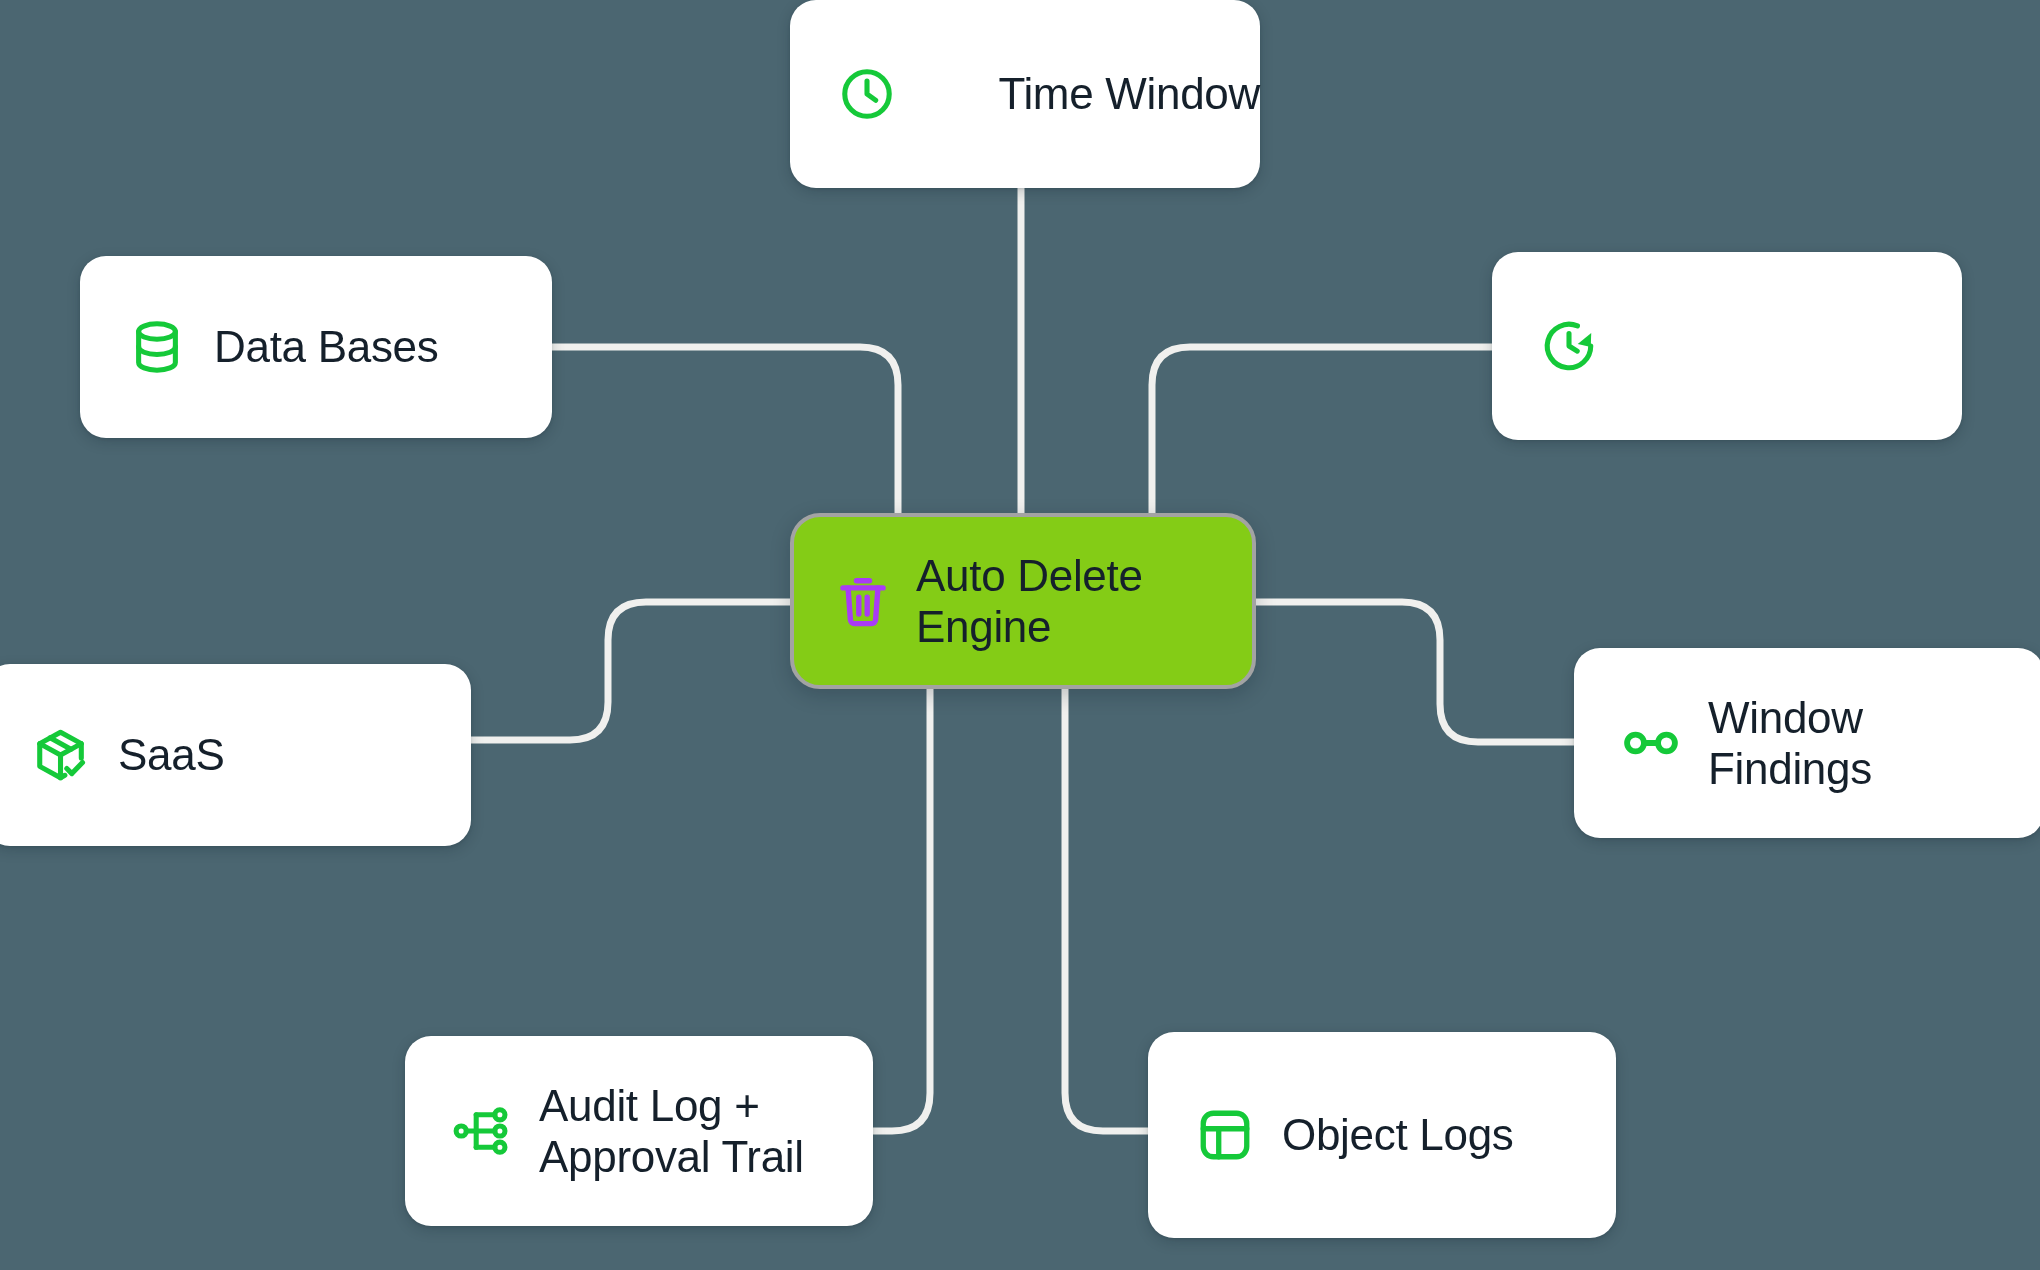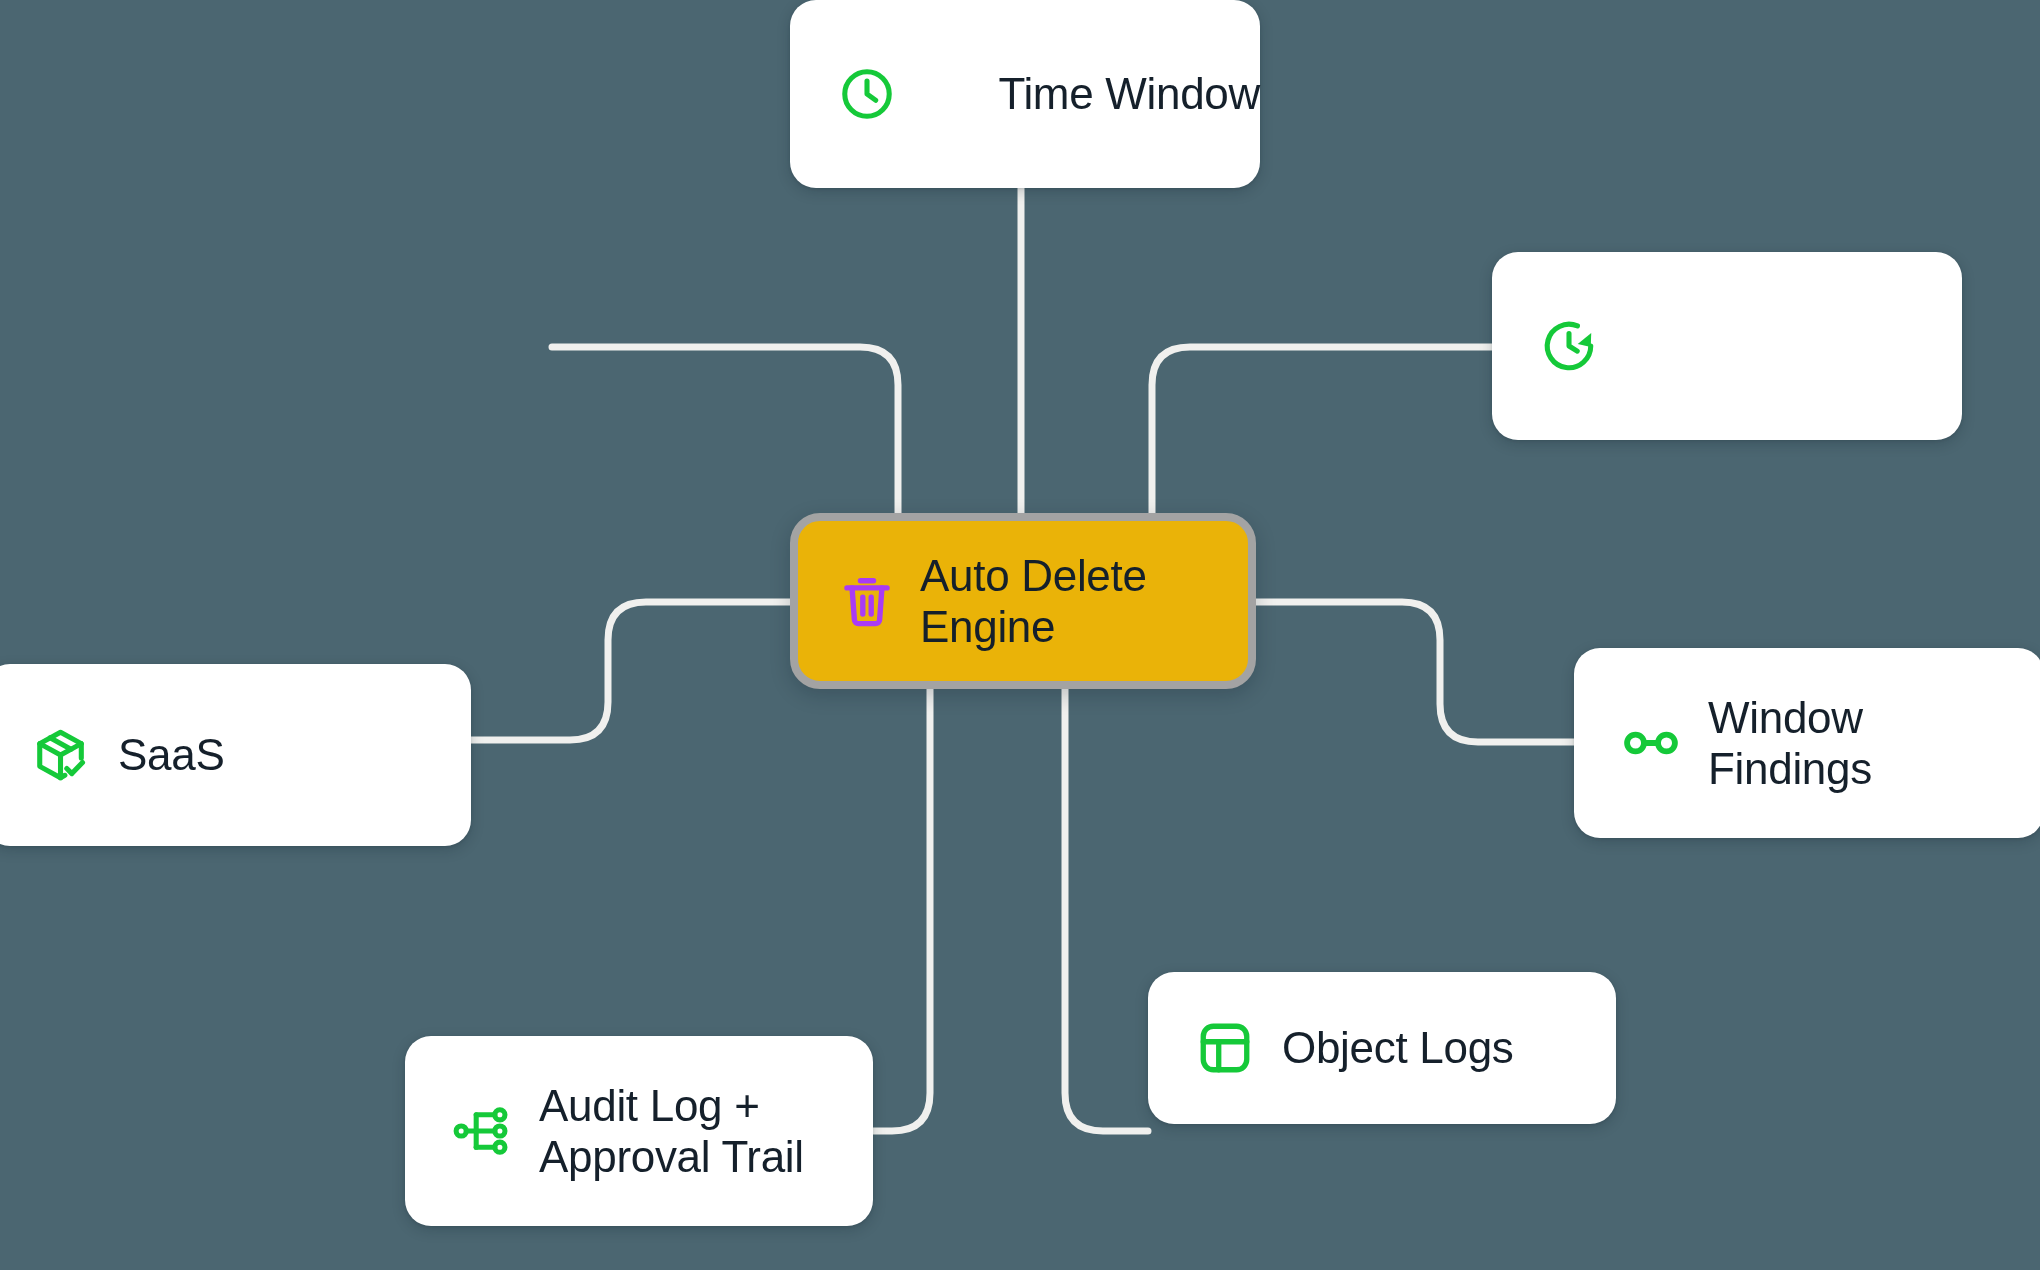--- a/index.html
+++ b/index.html
@@ -55,42 +55,42 @@
   .node .label {
     font-size: 44px;
     line-height: 1.17;
     color: #15202b;
     letter-spacing: -0.3px;
     white-space: pre-line;
     font-weight: 400;
   }
   
   .node.center {
-    background: #eab308;
-    border: 8px solid #a3a3a3;
+    background: #84cc16;
+    border: 4px solid #a3a3a3;
     border-radius: 30px;
     box-shadow: 0 6px 20px rgba(10, 25, 35, 0.22);
     padding-left: 38px;
     z-index: 6;
   }
   .node.center .label {
     color: #15202b;
   }
   .node.center .icon {
     margin-right: 22px;
   }
 
   
   #node-time-window   { left: 790px;  top: 0px;    width: 470px;  height: 188px; justify-content: space-between; }
   #node-data-bases    { left: 80px;   top: 256px;  width: 472px;  height: 182px; }
   #node-retention     { left: 1492px; top: 252px;  width: 470px;  height: 188px; }
   #node-saas          { left: -16px;  top: 664px;  width: 487px;  height: 182px; }
   #node-privacy       { left: 1574px; top: 648px;  width: 470px;  height: 190px; }
   #node-audit-log     { left: 372px;  top: 1036px; width: 468px;  height: 190px; margin-left: 33px; }
-  #node-object-logs   { left: 1148px; top: 972px; width: 468px;  height: 152px; }
+  #node-object-logs   { left: 1148px; top: 1032px; width: 468px;  height: 206px; }
   #node-center        { left: 790px;  top: 513px;  width: 466px;  height: 176px; }
 </style>
 </head>
 <body>
 
 <div id="canvas">
 
   <svg id="edges" viewBox="0 0 2040 1270" width="2040" height="1270" xmlns="http://www.w3.org/2000/svg">
     <g fill="none" stroke="#f0f0ee" stroke-width="7" stroke-linecap="round" stroke-linejoin="round">
 
@@ -113,20 +113,30 @@
   <div class="node" id="node-time-window">
     <span class="icon">
       <svg width="58" height="58" viewBox="0 0 24 24" fill="none" stroke="#15c939" stroke-width="2.1" stroke-linecap="round" stroke-linejoin="round">
         <circle cx="12" cy="12" r="9.2"></circle>
         <path d="M12 6.6 V12 L15.6 14.6"></path>
       </svg>
     </span>
     <span class="label">Time Window</span>
   </div>
 
+  <div class="node" id="node-data-bases">
+    <span class="icon">
+      <svg width="58" height="58" viewBox="0 0 24 24" fill="none" stroke="#15c939" stroke-width="2.1" stroke-linecap="round" stroke-linejoin="round">
+        <ellipse cx="12" cy="5.6" rx="7.6" ry="3.2"></ellipse>
+        <path d="M4.4 5.6 V18.4 C4.4 20.2 7.8 21.6 12 21.6 C16.2 21.6 19.6 20.2 19.6 18.4 V5.6"></path>
+        <path d="M4.4 11.9 C4.4 13.7 7.8 15.1 12 15.1 C16.2 15.1 19.6 13.7 19.6 11.9"></path>
+      </svg>
+    </span>
+    <span class="label">Data Bases</span>
+  </div>
 
   <div class="node" id="node-retention">
     <span class="icon">
       <svg width="58" height="58" viewBox="0 0 24 24" fill="none" stroke="#15c939" stroke-width="2.1" stroke-linecap="round" stroke-linejoin="round">
         <path d="M21 12 A9 9 0 1 1 15.5 3.7"></path>
         <path d="M12 6.8 V12 L15.4 14.1"></path>
         <path d="M21.2 6.6 L21.0 12.4 L15.6 11.2 Z" fill="#15c939" stroke="none"></path>
       </svg>
     </span>
   </div>

